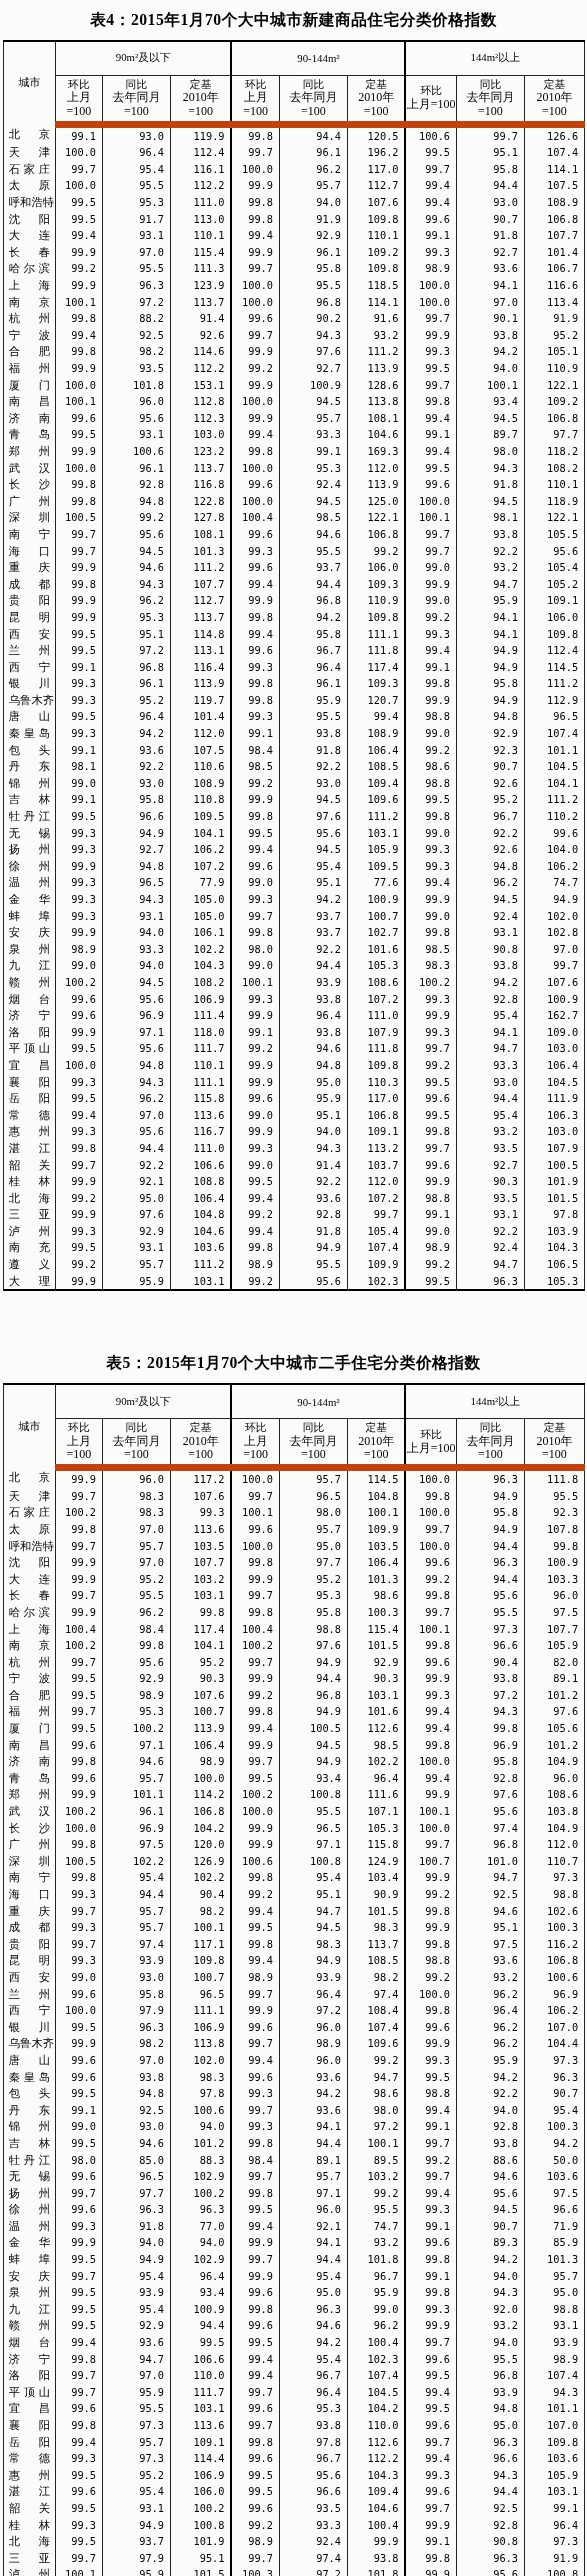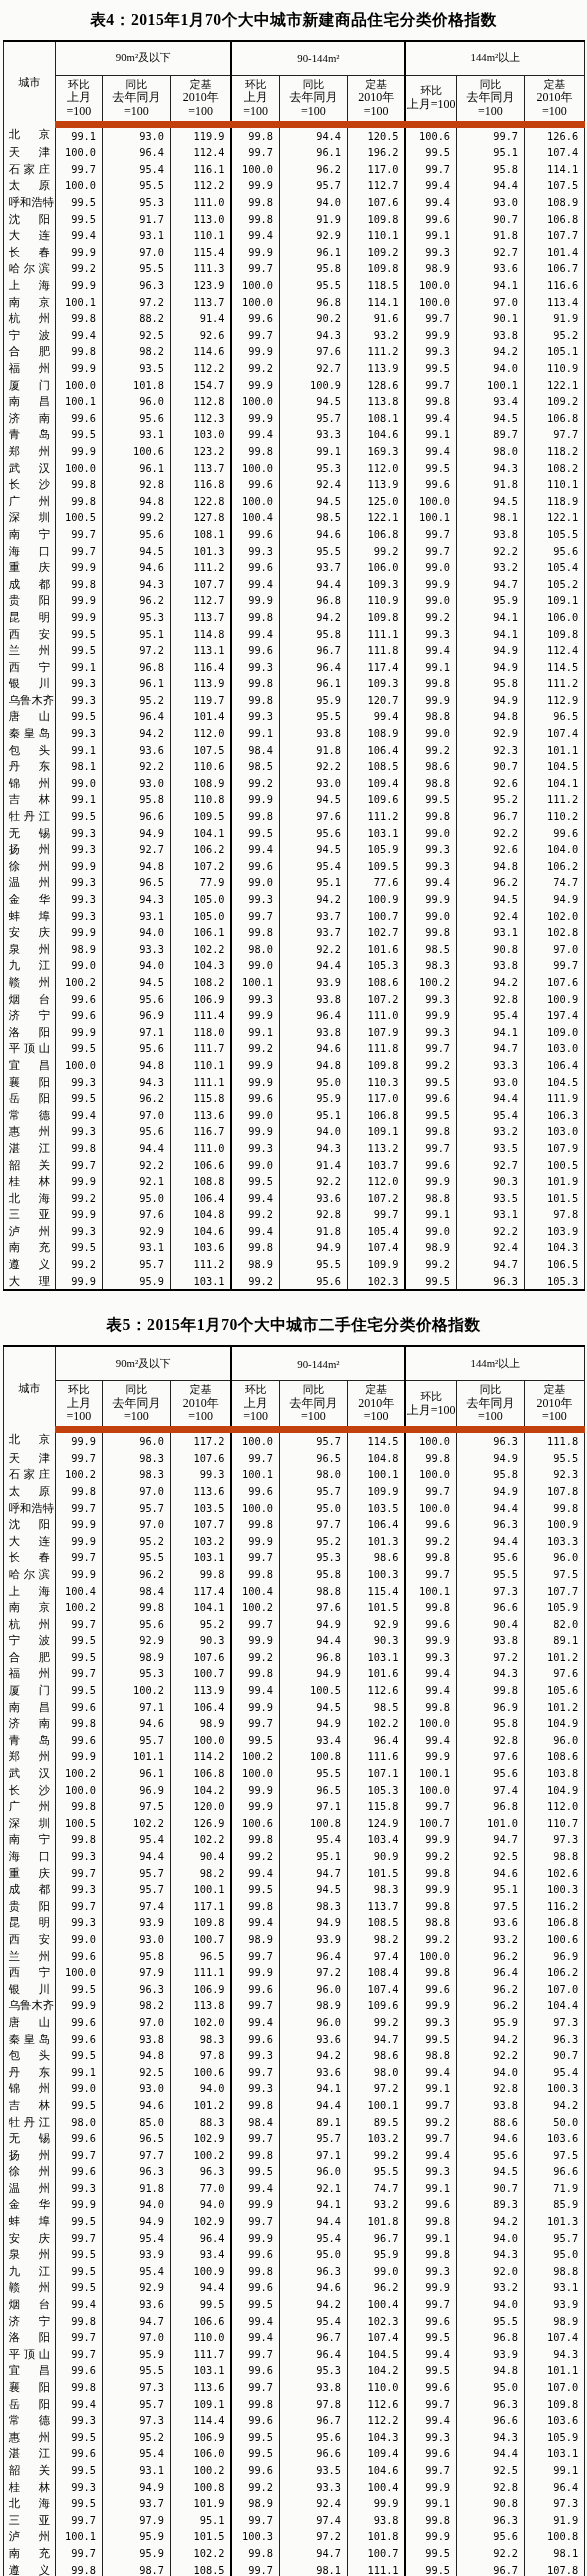--- a/index.html
+++ b/index.html
@@ -2,21 +2,21 @@
 <html><head>
 <meta charset="utf-8">
 <style>
   html,body{margin:0;padding:0;background:#fbfbf9;}
   body{width:587px;color:#000;font-family:"Liberation Serif","DejaVu Serif",serif;}
   main{padding:2px 2.9px 7.8px 2.9px;}
   h2.tbl-title{
     margin:7.8px 0 8.8px 0;text-align:center;font-size:15.7px;font-weight:bold;
     letter-spacing:0.5px;font-family:"Liberation Serif","DejaVu Serif",serif;
   }
-  h2.tbl-title.second{margin-top:24px;}
+  h2.tbl-title.second{margin-top:62px;}
   table.idx{
     width:581px;margin:0 auto;border-collapse:collapse;table-layout:fixed;
     border-left:1px solid #222;border-right:1px solid #222;
     border-top:2.4px solid #000;border-bottom:2.4px solid #000;
   }
   thead th{
     font-weight:normal;font-size:10.8px;text-align:center;vertical-align:middle;
     border-left:1px solid #222;padding:2px 0;margin-top:41px;
   }
   thead tr.group-row th{height:29px;border-bottom:1px solid #222;}
@@ -364,21 +364,21 @@
           </tr>
           <tr>
             <td class="city">
               <div class="cname">
                 <span>厦</span>
                 <span>门</span>
               </div>
             </td>
             <td class="val">100.0</td>
             <td class="val">101.8</td>
-            <td class="val">154.7</td>
+            <td class="val">153.1</td>
             <td class="val g-start">99.9</td>
             <td class="val">100.9</td>
             <td class="val">128.6</td>
             <td class="val g-start">99.7</td>
             <td class="val">100.1</td>
             <td class="val">122.1</td>
           </tr>
           <tr>
             <td class="city">
               <div class="cname">
@@ -1020,21 +1020,21 @@
               </div>
             </td>
             <td class="val">99.6</td>
             <td class="val">96.9</td>
             <td class="val">111.4</td>
             <td class="val g-start">99.9</td>
             <td class="val">96.4</td>
             <td class="val">111.0</td>
             <td class="val g-start">99.9</td>
             <td class="val">95.4</td>
-            <td class="val">197.4</td>
+            <td class="val">162.7</td>
           </tr>
           <tr>
             <td class="city">
               <div class="cname">
                 <span>洛</span>
                 <span>阳</span>
               </div>
             </td>
             <td class="val">99.9</td>
             <td class="val">97.1</td>

